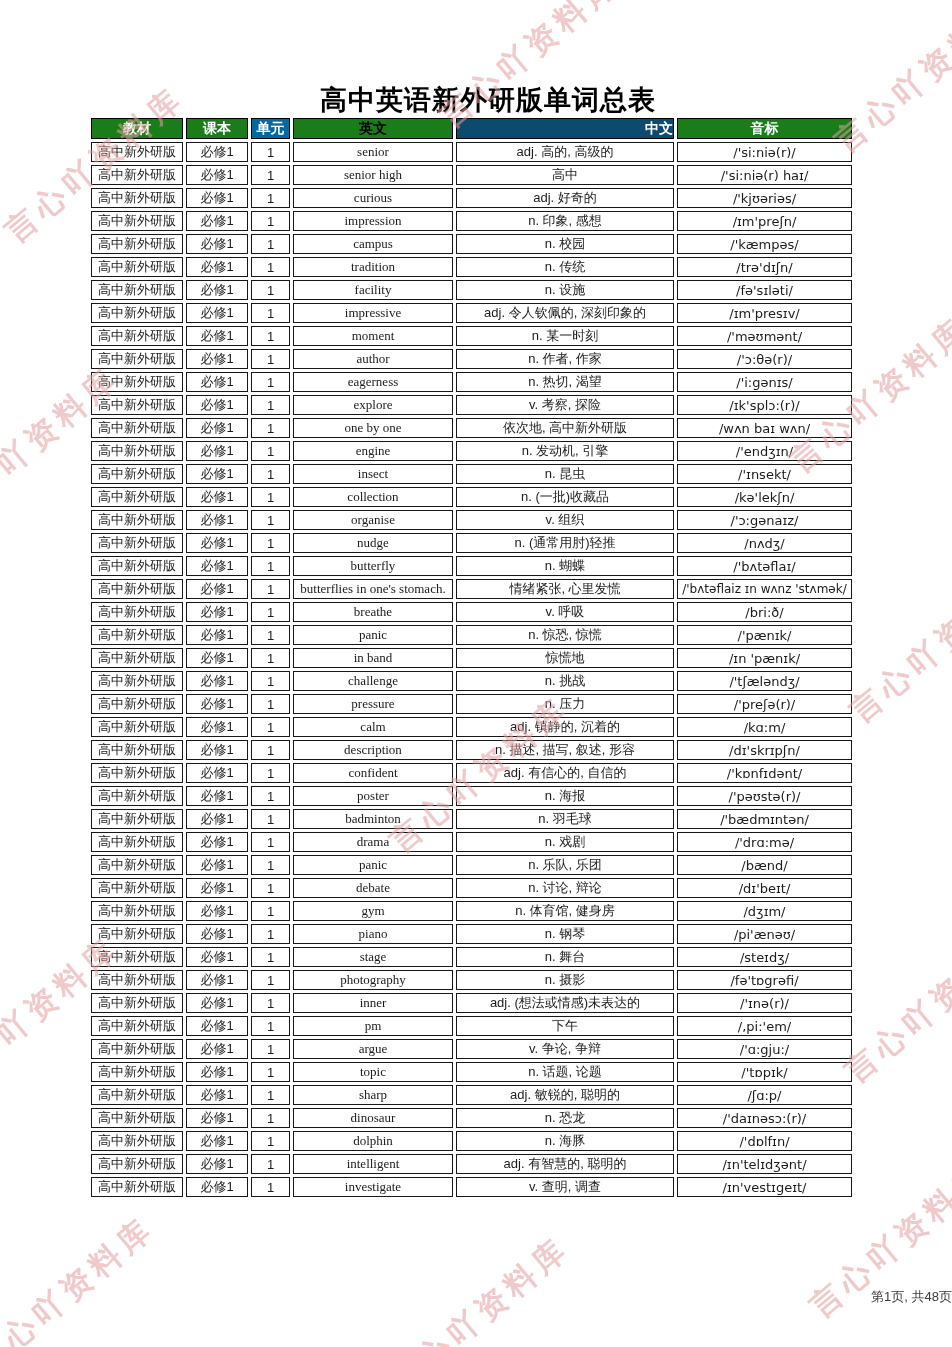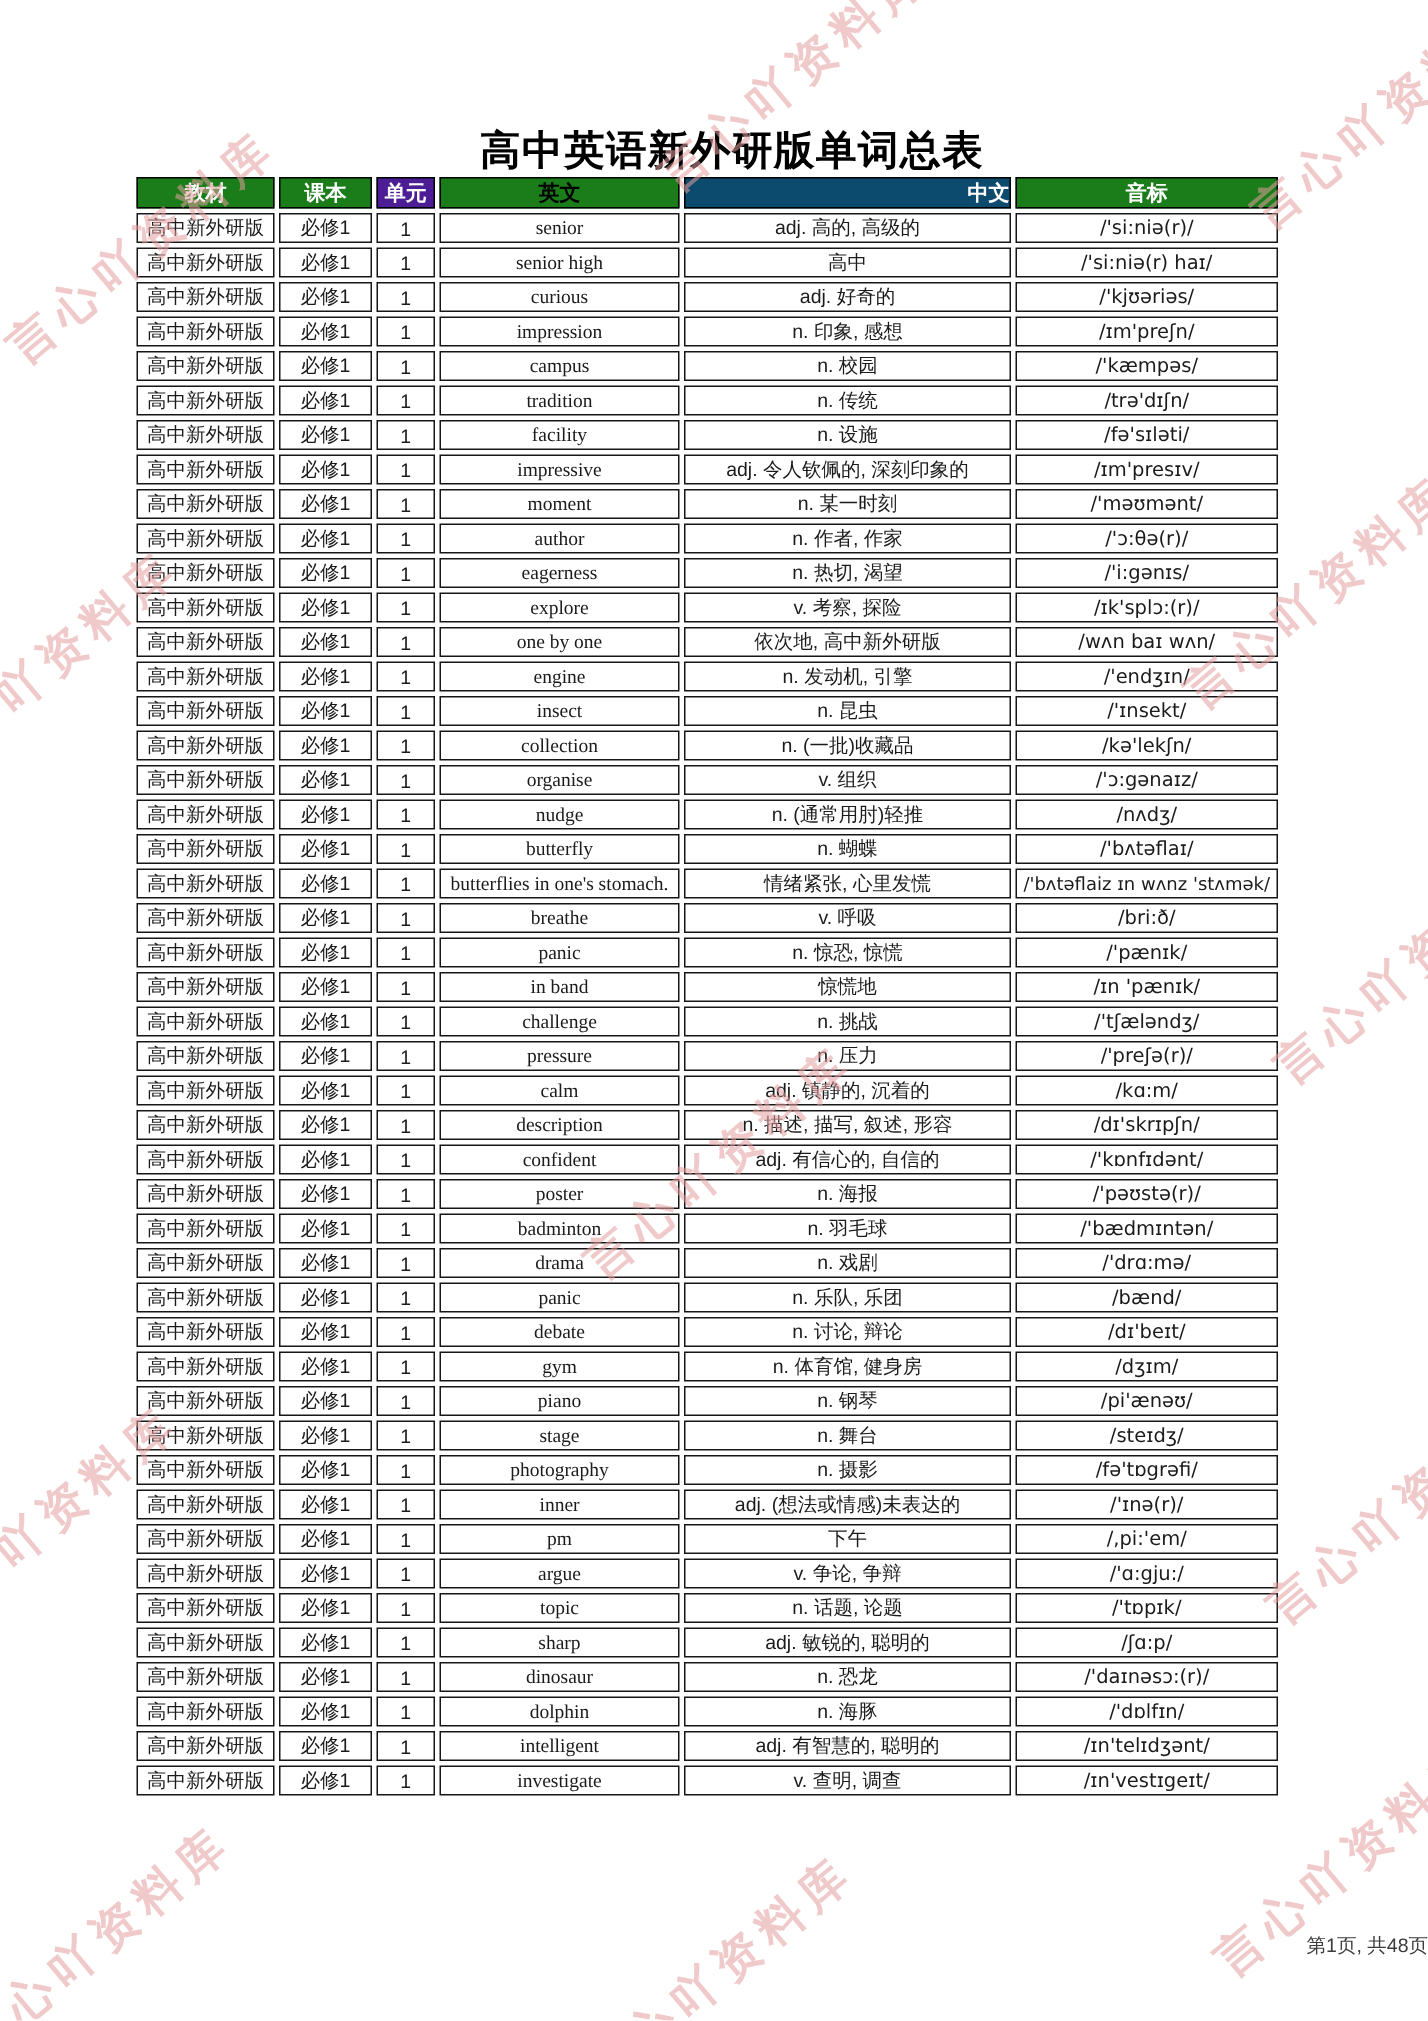--- a/index.html
+++ b/index.html
@@ -58,21 +58,21 @@
         <col style="width:62px">
         <col style="width:39px">
       <col style="width:160px">
         <col style="width:218px">
         <col style="width:175px">
     </colgroup>
     <thead>
       <tr>
         <th style="background: rgb(26, 125, 26); color: rgb(255, 255, 255);">教材</th>
         <th style="background: rgb(26, 125, 26); color: rgb(255, 255, 255);">课本</th>
-        <th style="background: #4c1d95; color: rgb(255, 255, 255);">单元</th>
+        <th style="background: #0369a1; color: rgb(255, 255, 255);">单元</th>
         <th style="background: rgb(26, 125, 26); color: #000000;">英文</th>
         <th style="background: #0c4a6e; color: rgb(255, 255, 255); text-align: right;">中文</th>
         <th style="background: rgb(26, 125, 26); color: rgb(255, 255, 255);">音标</th>
       </tr>
     </thead>
     <tbody id="rows">
   <tr>
     <td class="c-textbook">高中新外研版</td>
     <td class="c-book">必修1</td>
     <td class="c-unit">1</td>

